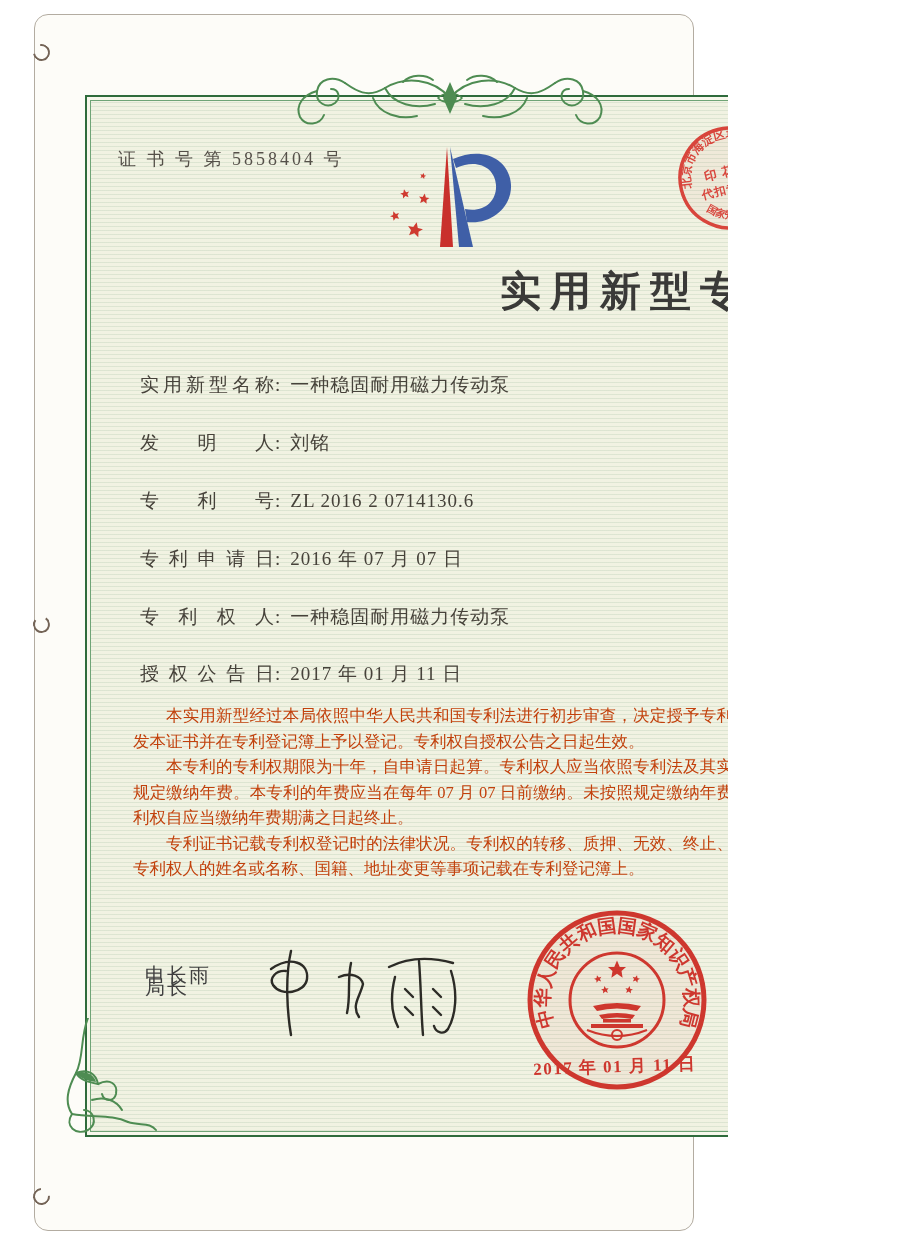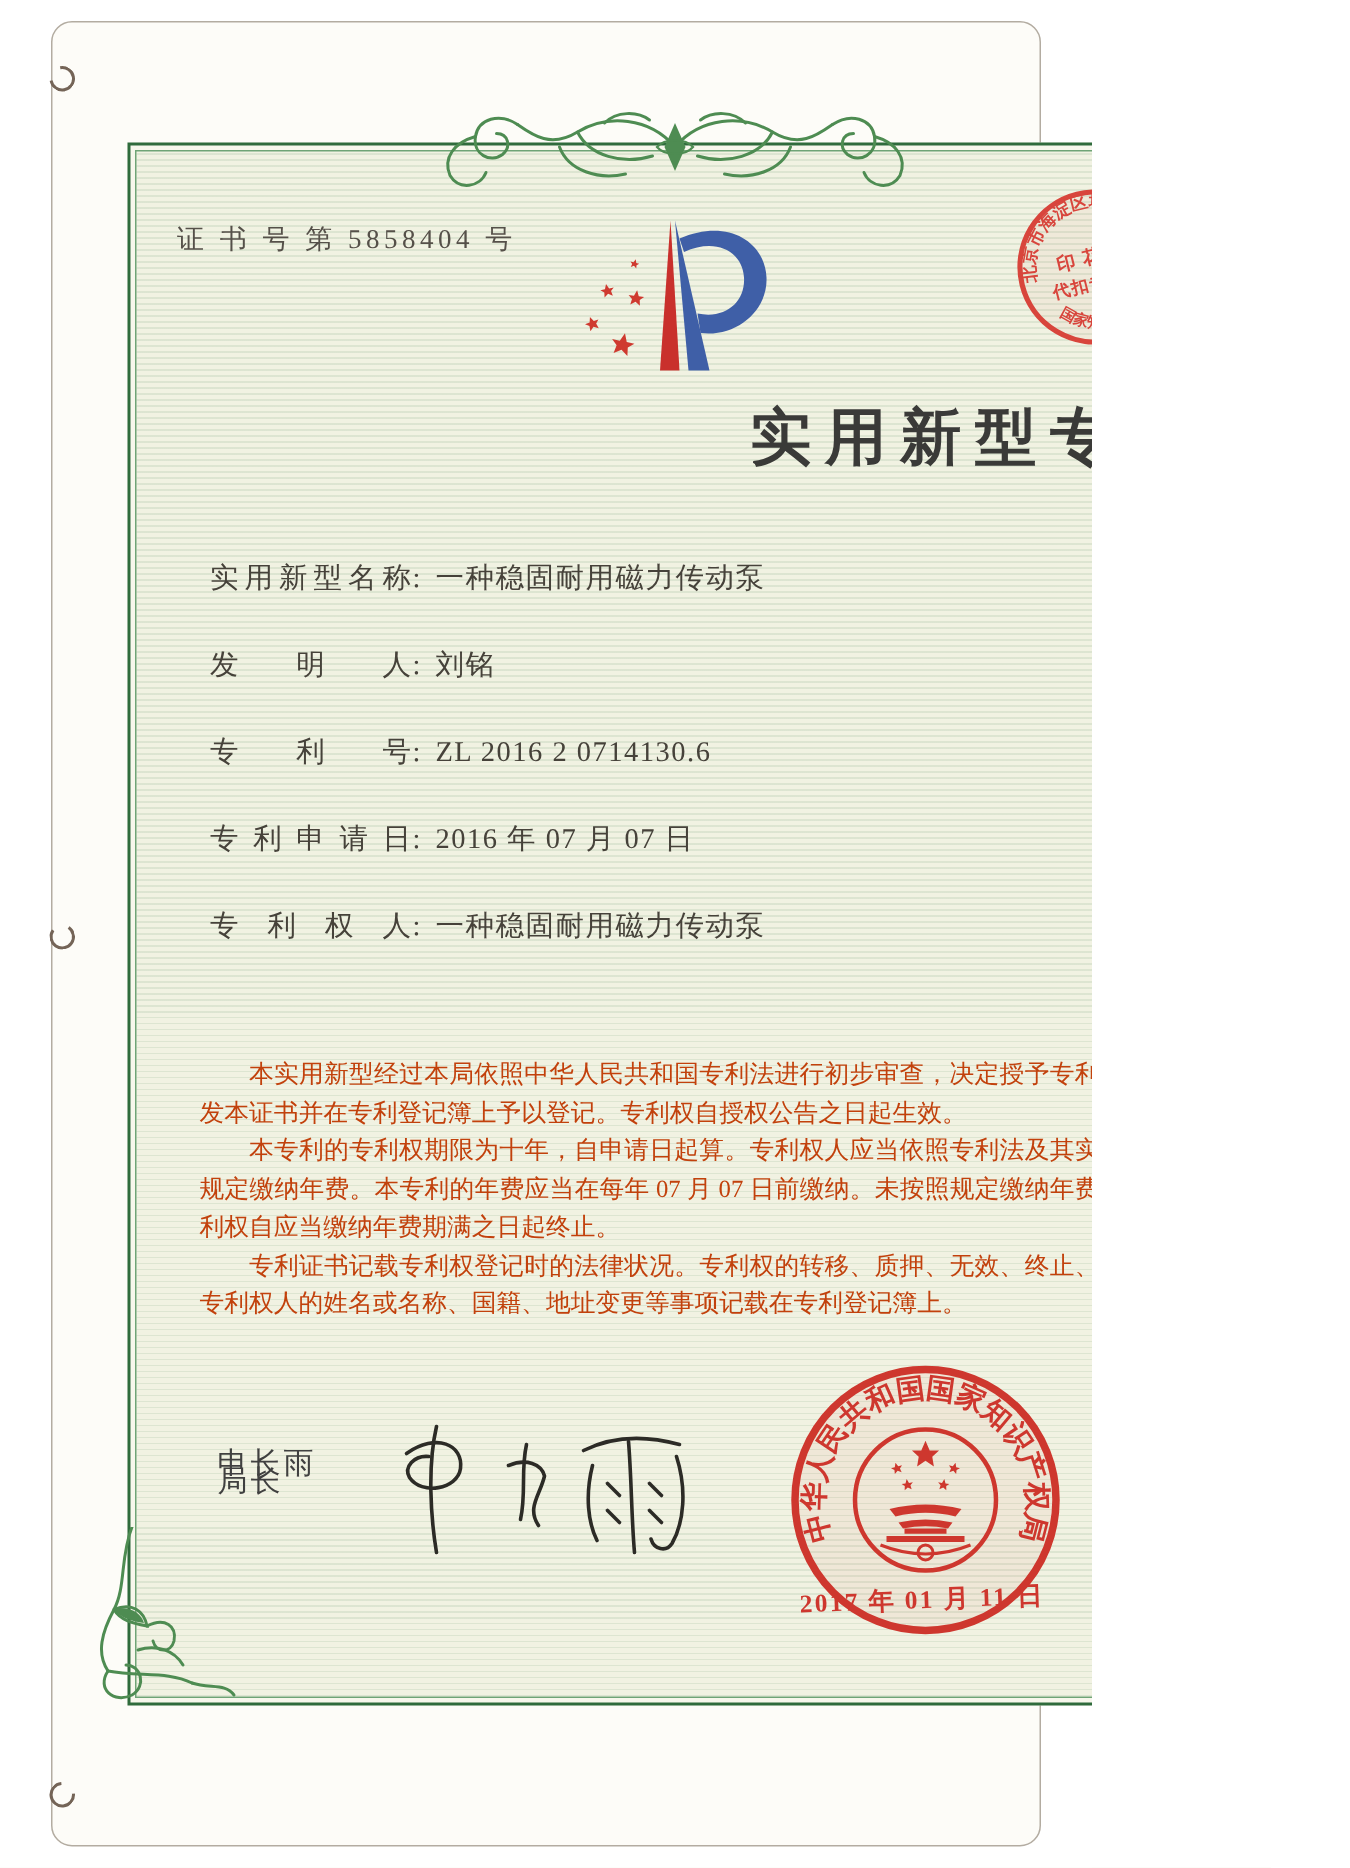--- a/index.html
+++ b/index.html
@@ -149,20 +149,23 @@
     <span class="field-label">发明人</span><span class="field-colon">:</span><span class="field-value">刘铭</span>
   </div>
   <div class="abs field-row" style="top:488px;">
     <span class="field-label">专利号</span><span class="field-colon">:</span><span class="field-value">ZL 2016 2 0714130.6</span>
   </div>
   <div class="abs field-row" style="top:546px;">
     <span class="field-label">专利申请日</span><span class="field-colon">:</span><span class="field-value">2016 年 07 月 07 日</span>
   </div>
   <div class="abs field-row" style="top:604px;">
     <span class="field-label">专利权人</span><span class="field-colon">:</span><span class="field-value">一种稳固耐用磁力传动泵</span>
+  </div>
+  <div class="abs field-row" style="top:661px;">
+    <span class="field-label">授权公告日</span><span class="field-colon">:</span><span class="field-value">2017 年 01 月 11 日</span>
   </div>
 
   <div class="abs body-text">
     <p>本实用新型经过本局依照中华人民共和国专利法进行初步审查，决定授予专利权，颁发本证书并在专利登记簿上予以登记。专利权自授权公告之日起生效。</p>
     <p>本专利的专利权期限为十年，自申请日起算。专利权人应当依照专利法及其实施细则规定缴纳年费。本专利的年费应当在每年 07 月 07 日前缴纳。未按照规定缴纳年费的，专利权自应当缴纳年费期满之日起终止。</p>
     <p>专利证书记载专利权登记时的法律状况。专利权的转移、质押、无效、终止、恢复和专利权人的姓名或名称、国籍、地址变更等事项记载在专利登记簿上。</p>
   </div>
 
   <div class="abs official" style="top:974px;">局长</div>
   <div class="abs official" style="top:962px;">申长雨</div>

